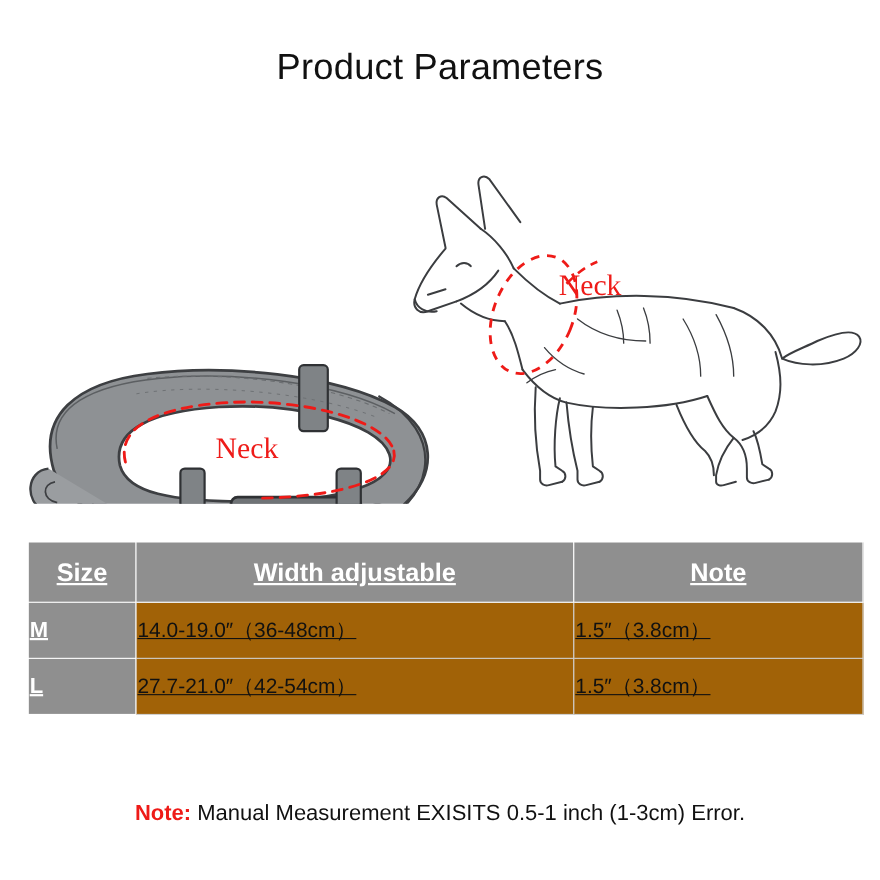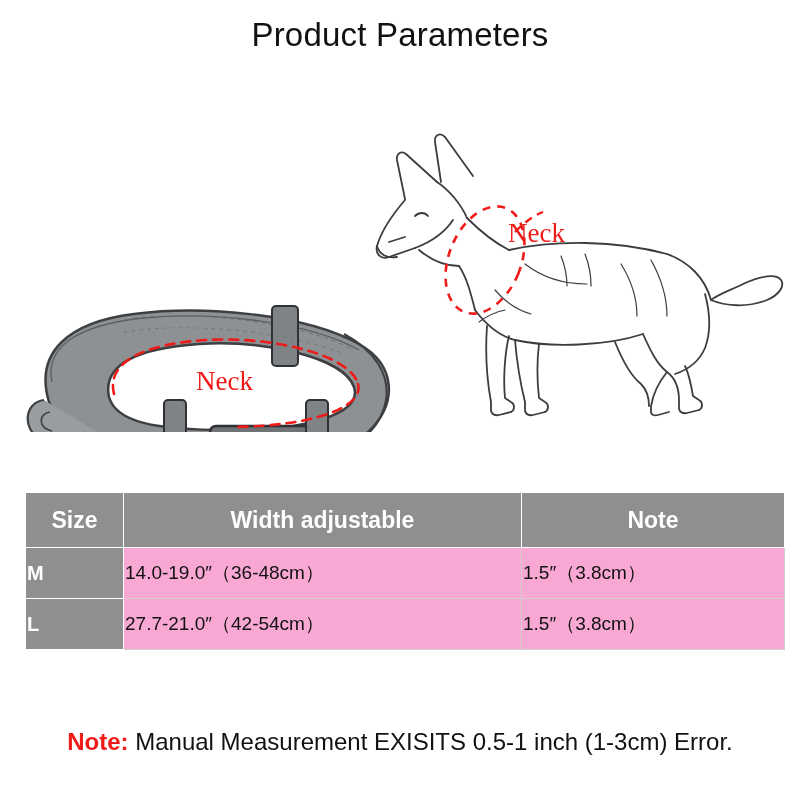--- a/index.html
+++ b/index.html
@@ -17,21 +17,21 @@
   .page {
     position: relative;
     width: 800px;
     height: 800px;
   }
   .title {
     text-align: center;
     font-size: 33px;
     font-weight: 400;
     letter-spacing: 0.2px;
-    padding-top: 16px;
+    padding-top: 42px;
     color: #111;
   }
   .illustrations {
     position: relative;
     height: 400px;
     width: 800px;
   }
   .collar-wrap {
     position: absolute;
     left: 14px;
@@ -66,20 +66,21 @@
     position: absolute;
     top: 492px;
     left: 25px;
     width: 750px;
     border-collapse: collapse;
     table-layout: fixed;
   }
   .table th, .table td {
     border: 1px solid #ffffff;
     font-weight: normal;
+    text-decoration: underline;
   }
   .table thead th {
     background: #8f8f8f;
     color: #ffffff;
     font-size: 23px;
     font-weight: bold;
     height: 52px;
   }
   .table tbody td {
     height: 48px;
@@ -89,33 +90,33 @@
   .col-size { width: 95px; }
   .col-neck { width: 395px; }
   .col-width { width: 260px; }
   .table tbody td.size-cell {
     background: #8f8f8f;
     color: #ffffff;
     font-weight: bold;
     font-size: 20px;
   }
   .table tbody tr td.data-cell {
-    background: #f9a8d4;
+    background: #a16207;
     border-bottom: 1px solid #cfcfcf;
     border-top: 1px solid #cfcfcf;
     border-left: 1px solid #cfcfcf;
     border-right: 1px solid #cfcfcf;
   }
   .note {
     position: absolute;
     top: 728px;
     left: 0;
     width: 800px;
     text-align: center;
-    font-size: 24px;
+    font-size: 20px;
     color: #111;
   }
   .note .note-label {
     color: #ee1b18;
     font-weight: bold;
   }
   svg { display: block; }
 </style>
 </head>
 <body>

